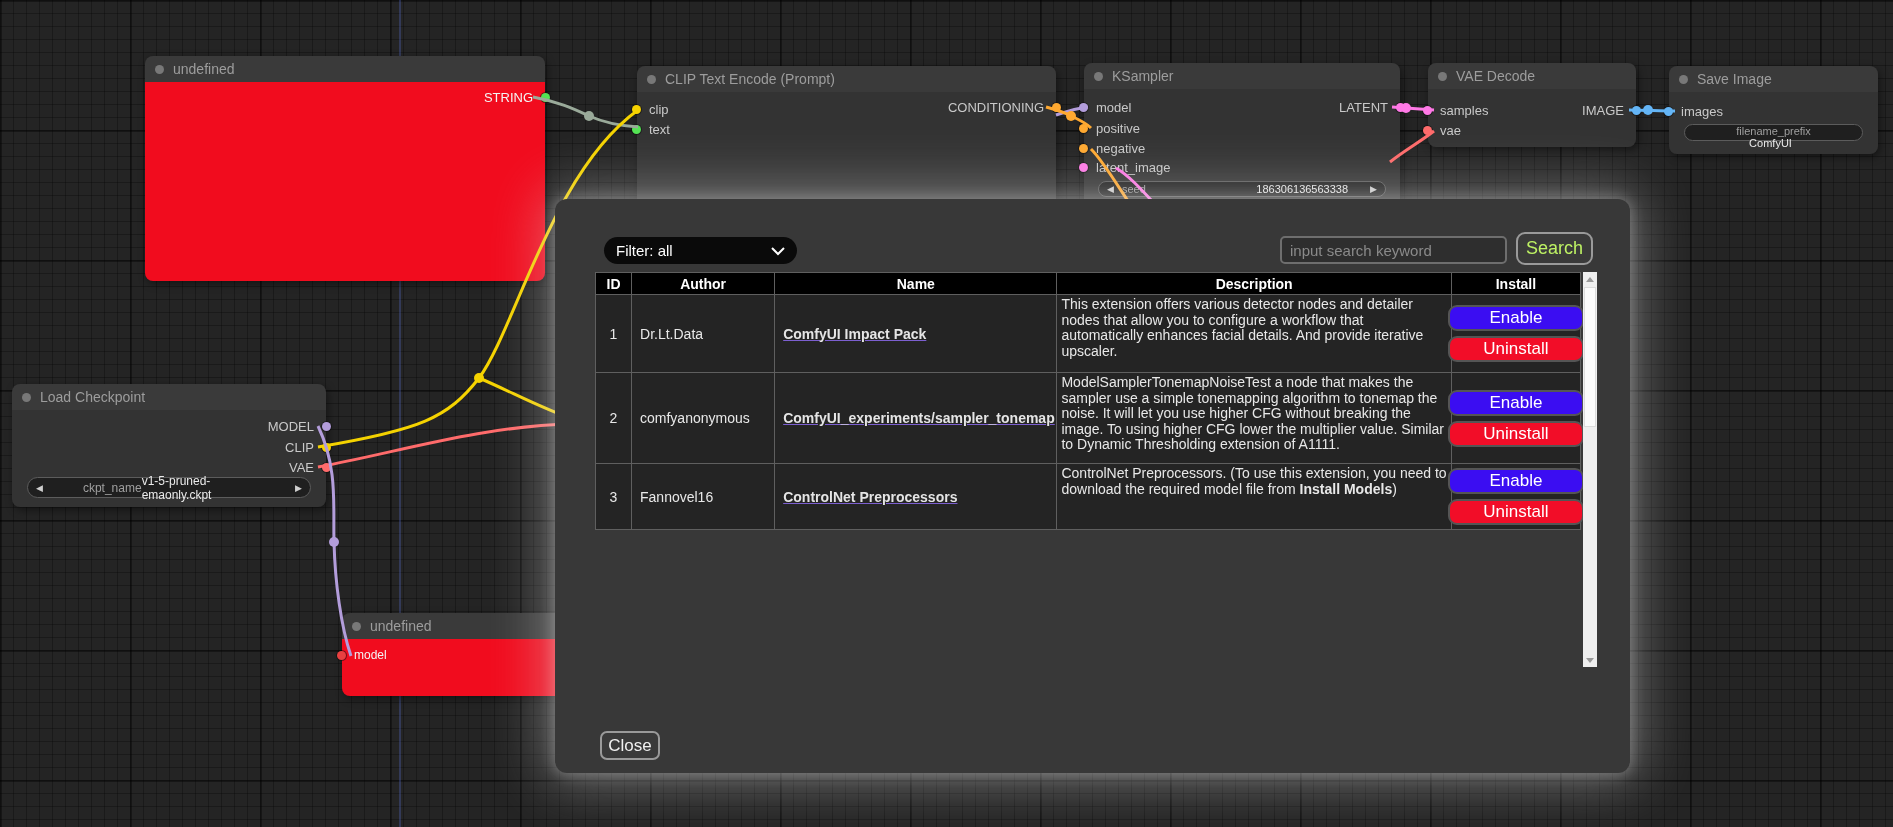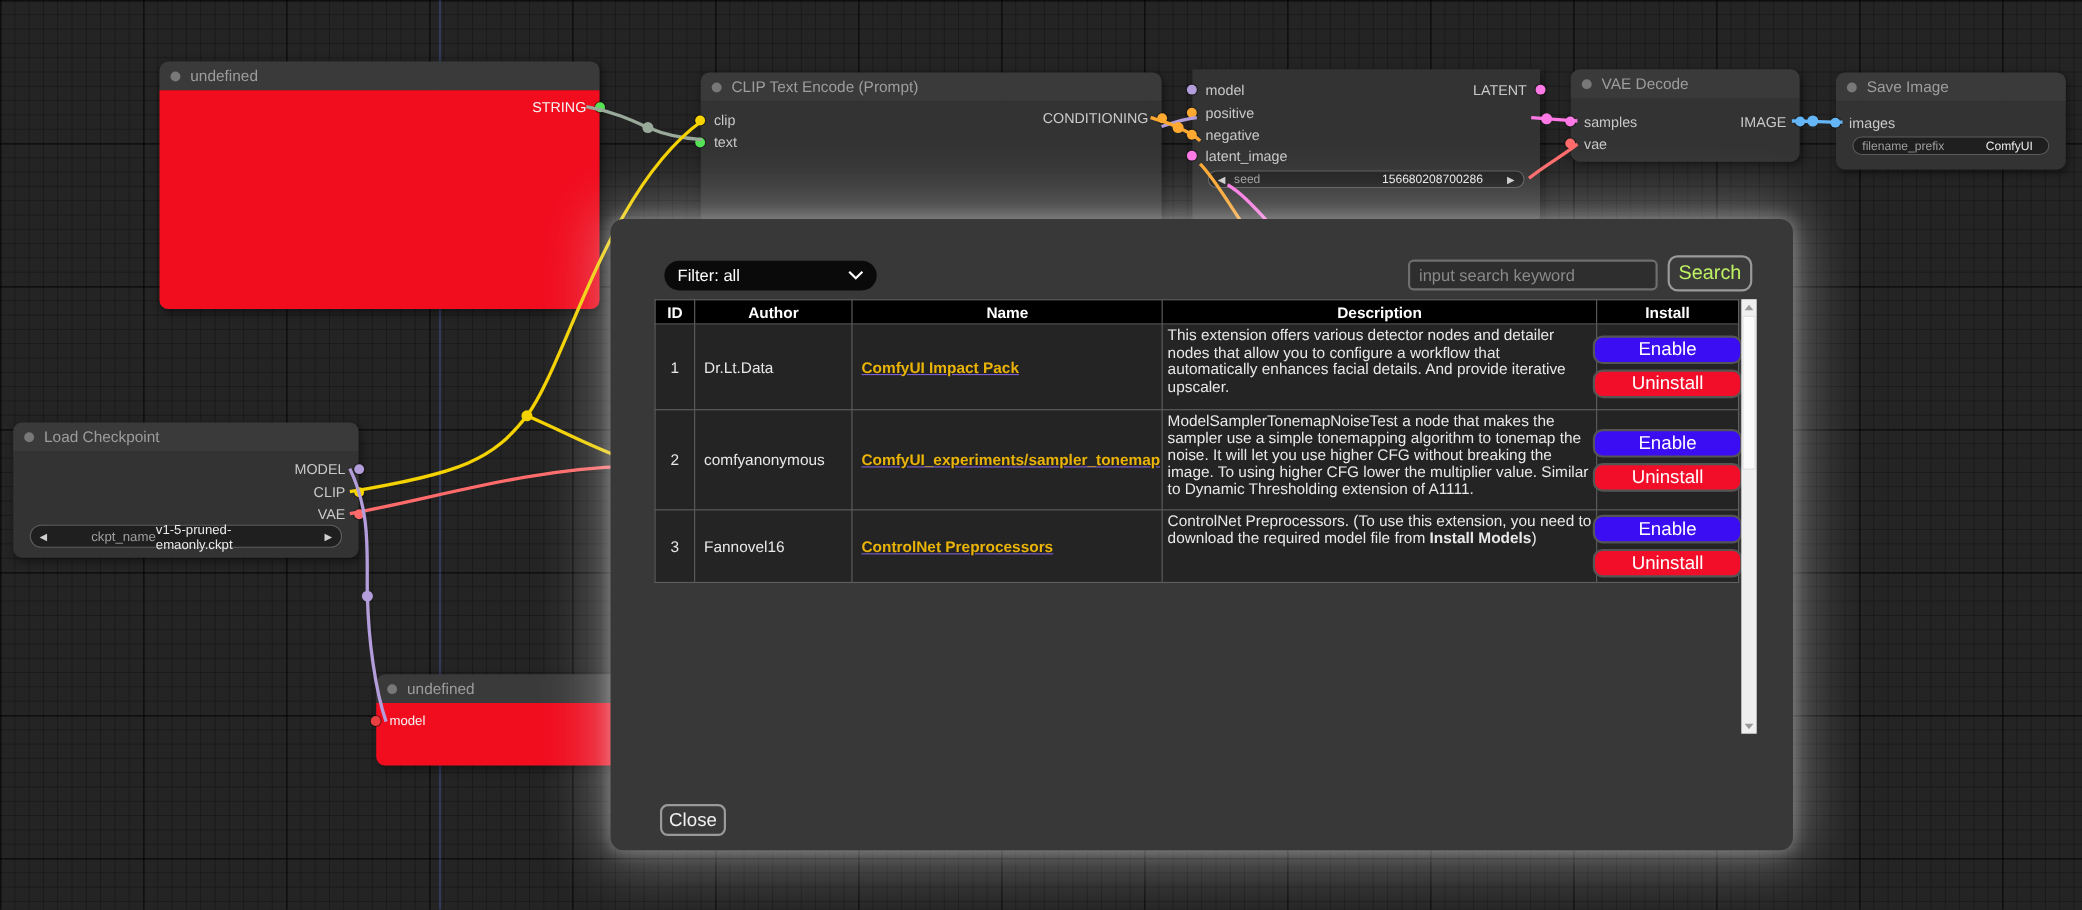--- a/index.html
+++ b/index.html
@@ -45,21 +45,21 @@
     color:#fde047;font-size:15px;padding:0 8px;box-sizing:border-box;font-family:"Liberation Sans",sans-serif;}
   .search-input::placeholder{color:#8a8a8a;}
   .search-btn{position:absolute;left:961px;top:33px;width:77px;height:33px;background:#3a3a3a;border:2px solid #9a9a9a;border-radius:9px;
     color:#bef264;font-size:18px;cursor:pointer;font-family:"Liberation Sans",sans-serif;}
   table.ext{position:absolute;left:40px;top:73px;border-collapse:collapse;table-layout:fixed;width:986px;background:#242424;}
   table.ext th{background:#000;color:#fff;font-size:14px;font-weight:bold;height:21px;border:1px solid #5f5f5f;padding:0;}
   table.ext td{border:1px solid #5f5f5f;color:#e8e8e8;font-size:14px;}
   td.c-id{text-align:center;}
   td.c-author{padding-left:8px;}
   td.c-name{padding-left:8px;}
-  td.c-name a{color:#eab308;font-weight:bold;text-decoration:underline;text-decoration-color:#7c5fd0;}
+  td.c-name a{color:#e5e5e5;font-weight:bold;text-decoration:underline;text-decoration-color:#7c5fd0;}
   td.c-desc{font-size:13px;line-height:15.5px;vertical-align:top;padding:2px 4px;color:#f0f0f0;}
   td.c-install{padding:3px 0;}
   .btn-stack{display:flex;flex-direction:column;align-items:center;gap:5px;}
   .btn-enable,.btn-uninstall{width:136px;height:26px;border-radius:9px;border:2px solid #555;color:#fff;font-size:17px;
     font-family:"Liberation Sans",sans-serif;cursor:pointer;line-height:20px;padding:0;}
   .btn-enable{background:#3b0df2;}
   .btn-uninstall{background:#f20d28;}
   .scrollbar{position:absolute;left:1028px;top:73px;width:14px;height:395px;background:#efefef;}
   .sb-arrow{position:absolute;left:0;width:14px;height:14px;display:flex;align-items:center;justify-content:center;}
   .sb-up{top:0;} .sb-down{bottom:0;}
@@ -123,20 +123,24 @@
       <span>text</span>
     </div>
     <div class="port-row out" style="top:6px;">
       <span class="port-dot" style="background:#ffa931;"></span>
       <span>CONDITIONING</span>
     </div>
   </div>
 </div>
 
 <div class="node" style="left:1084px;top:63px;width:316px;">
+  <div class="node-header">
+    <span class="title-dot"></span>
+    <span class="node-title">KSampler</span>
+  </div>
   <div class="node-body" style="height:142px;">
     <div class="port-row in" style="top:9px;">
       <span class="port-dot" style="background:#b39ddb;"></span>
       <span>model</span>
     </div>
     <div class="port-row in" style="top:30px;">
       <span class="port-dot" style="background:#ffa931;"></span>
       <span>positive</span>
     </div>
     <div class="port-row in" style="top:50px;">
@@ -147,21 +151,21 @@
       <span class="port-dot" style="background:#ff79e6;"></span>
       <span>latent_image</span>
     </div>
     <div class="port-row out" style="top:9px;">
       <span class="port-dot" style="background:#ff79e6;"></span>
       <span>LATENT</span>
     </div>
     <div class="widget" style="left:14px;top:92px;width:288px;height:16px;font-size:11px;">
       <span class="w-arrow">◀</span>
       <span class="w-label" style="margin-right:auto;">seed</span>
-      <span class="w-value">156680208700286</span>
+      <span class="w-value">186306136563338</span>
       <span class="w-arrow" style="margin-left:22px;">▶</span>
     </div>
   </div>
 </div>
 
 <div class="node" style="left:1428px;top:63px;width:208px;">
   <div class="node-header">
     <span class="title-dot"></span>
     <span class="node-title">VAE Decode</span>
   </div>
@@ -184,21 +188,21 @@
 <div class="node" style="left:1669px;top:66px;width:209px;">
   <div class="node-header">
     <span class="title-dot"></span>
     <span class="node-title">Save Image</span>
   </div>
   <div class="node-body" style="height:62px;">
     <div class="port-row in" style="top:10px;">
       <span class="port-dot" style="background:#64b5f6;"></span>
       <span>images</span>
     </div>
-    <div class="widget" style="left:15px;top:32px;width:179px;height:17px;font-size:11px;justify-content:space-between;">
+    <div class="widget" style="left:15px;top:32px;width:179px;height:17px;font-size:11px;justify-content:space-between;flex-direction:column;">
       <span class="w-label" style="margin:0;">filename_prefix</span>
       <span class="w-value" style="margin-right:6px;">ComfyUI</span>
     </div>
   </div>
 </div>
 
 <div class="node" style="left:12px;top:384px;width:314px;">
   <div class="node-header">
     <span class="title-dot"></span>
     <span class="node-title">Load Checkpoint</span>

